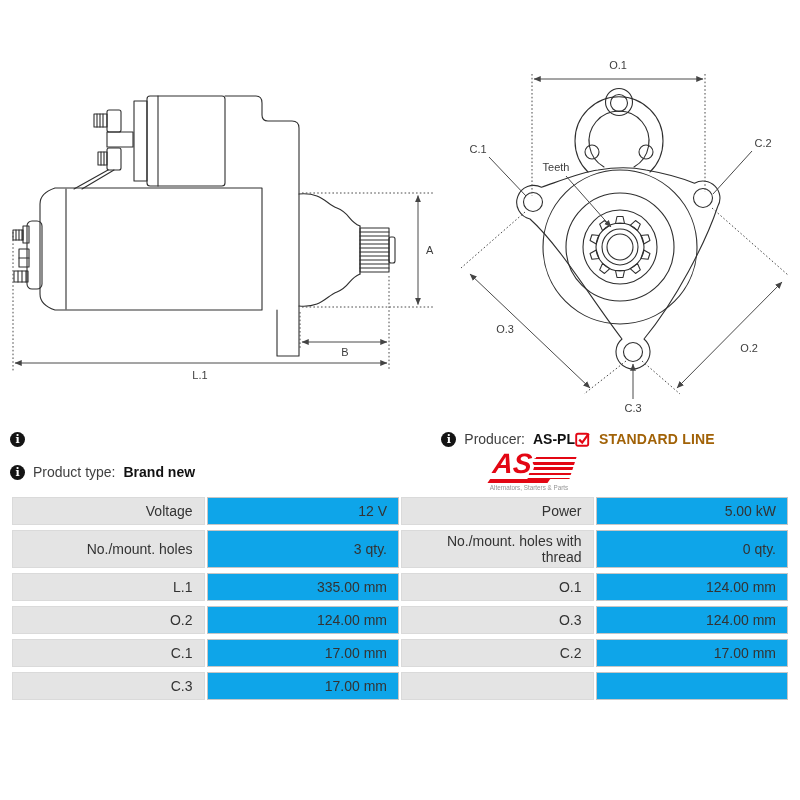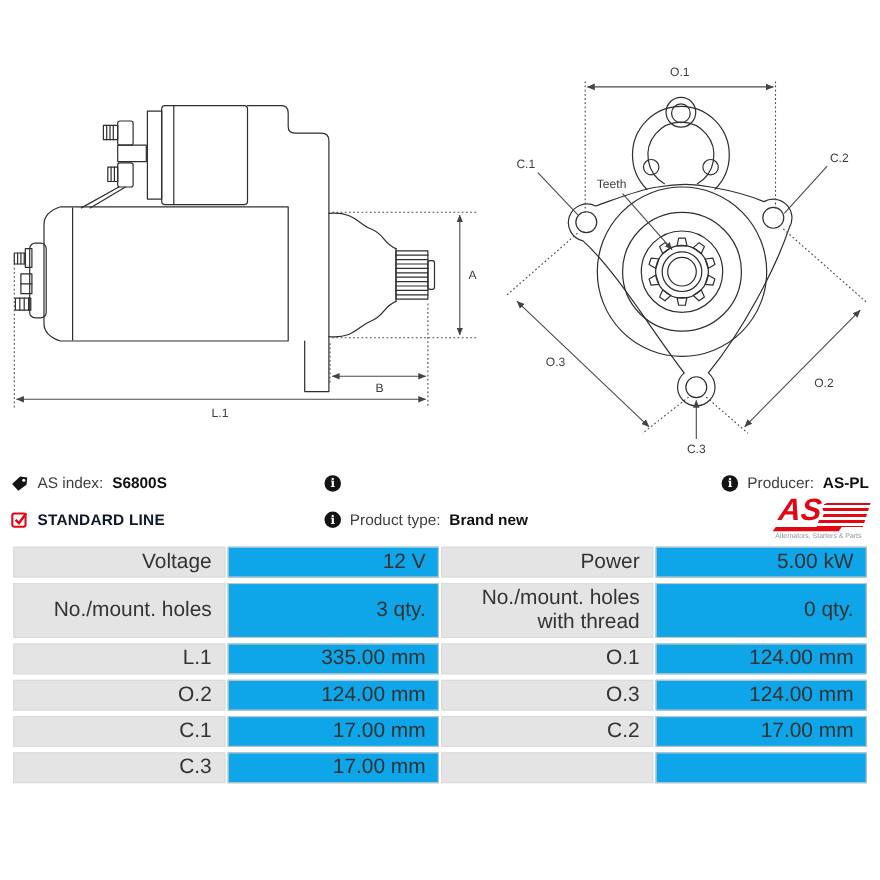--- a/index.html
+++ b/index.html
@@ -12,38 +12,38 @@
   .dim{stroke:#4a4a4a;stroke-width:1;fill:none}
   .dot{stroke:#4a4a4a;stroke-width:1;fill:none;stroke-dasharray:1.6 2.2}
   .dimtext{font-family:"Liberation Sans",sans-serif;font-size:11px;fill:#3d3d3d}
 
   
   .info{position:absolute;left:10px;top:424px;width:780px;display:grid;
         grid-template-columns:285px 1fr 215px;grid-template-rows:30px 36px;align-items:center;font-size:14px;color:#3f3f3f}
   .cellflex{display:flex;align-items:center;gap:8px;white-space:nowrap}
   .right{justify-content:flex-end}
   .b{font-weight:700;color:#111}
-  .redline{color:#0f172a;font-weight:700;letter-spacing:.2px}
+  .redline{color:#a16207;font-weight:700;letter-spacing:.2px}
   .info-icon{flex:0 0 auto;width:15px;height:15px;border-radius:50%;background:#141414;color:#fff;
              display:inline-flex;align-items:center;justify-content:center;
              font-family:"DejaVu Serif",serif;font-weight:700;font-size:11px;line-height:1}
   .glyph{flex:0 0 auto;width:16px;height:16px;display:inline-flex}
 
   
   .as-logo{position:relative;width:92px;height:34px;margin-top:2px}
   .as-logo-stripes{position:absolute;right:2px;top:1px;width:42px;height:22px;
        background:repeating-linear-gradient(#e30613 0 2.4px,#ffffff 2.4px 5.2px);transform:skewX(-18deg)}
   .as-logo-text{position:absolute;left:10px;top:-7px;font-weight:700;font-style:italic;font-size:28px;color:#e30613;
        transform:skewX(-6deg);text-shadow:2px 0 0 #fff,3px 0 0 #fff,4px 0 0 #fff,-2px 0 0 #fff;line-height:1.05}
   .as-logo-bar{position:absolute;left:6px;top:23px;width:60px;height:3.5px;background:#e30613;transform:skewX(-35deg)}
   .as-logo-caption{position:absolute;left:-6px;top:28px;width:104px;text-align:center;font-size:6.3px;color:#959595;white-space:nowrap}
 
   
   table.spec{position:absolute;left:10px;top:492px;width:780px;border-collapse:separate;border-spacing:2px 5px;
-             table-layout:fixed;font-size:19px;color:#333}
+             table-layout:fixed;font-size:14px;color:#333}
   table.spec td{height:22px;padding:2px 11px;text-align:right;vertical-align:middle;overflow:hidden}
   td.lbl{background:#e4e4e4;border:1px solid #dadada}
   td.val{background:#0ea5e9;border:1px solid #c6c6c6}
 </style>
 </head>
 <body>
 
 <div class="stage">
 
   <svg class="drawings" viewBox="0 0 800 420">
@@ -172,30 +172,20 @@
         <text class="dimtext" x="749" y="352" text-anchor="middle">O.2</text>
 
         <line class="dim" x1="633" y1="399" x2="633" y2="364" marker-end="url(#arw)"></line>
         <text class="dimtext" x="633" y="412" text-anchor="middle">C.3</text>
       </g>
     </g>
   </svg>
 
   <div class="info">
     <div class="cellflex">
-      <span class="glyph">
-        <svg viewBox="0 0 16 16" width="16" height="16">
-            <path d="M1,9.0 L8.3,2.1 L14.8,3.2 L14.1,9.7 L6.6,15.2 Z" fill="#141414"></path>
-            <circle cx="11.6" cy="5.6" r="1.4" fill="#fff"></circle>
-          </svg>
-      </span>
-      <span>AS index:</span>
-      <span class="b">S6800S</span>
-    </div>
-    <div class="cellflex">
       <span class="info-icon">i</span>
     </div>
     <div class="cellflex right">
       <span class="info-icon">i</span>
       <span>Producer:</span>
       <span class="b">AS-PL</span>
     </div>
 
     <div class="cellflex">
       <span class="glyph">

